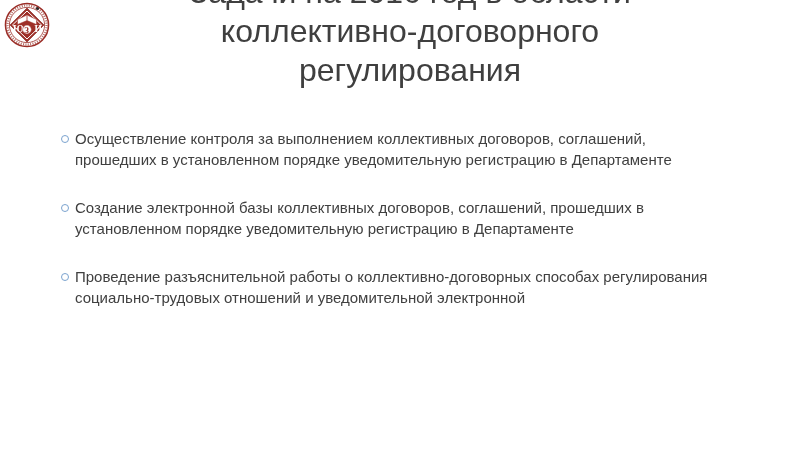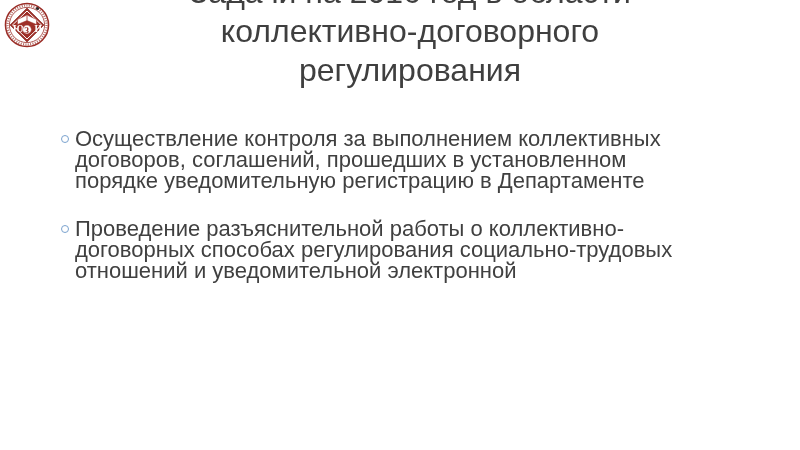--- a/index.html
+++ b/index.html
@@ -9,21 +9,21 @@
   }
   .logo{position:absolute;left:4px;top:2px;width:46px;height:46px;}
   .title{
     position:absolute;left:150px;top:-27px;width:520px;
     text-align:center;font-size:32px;line-height:39px;
     color:#3f3f3f;font-weight:400;letter-spacing:0;
   }
   .bullets{position:absolute;left:60px;top:128px;width:650px;list-style:none;margin:0;padding:0;}
   .bullet{
     position:relative;padding-left:15px;margin:0 0 27px 0;
-    font-size:22px;line-height:21px;color:#404040;
+    font-size:15px;line-height:21px;color:#404040;
   }
   .bullet-marker{
     position:absolute;left:1px;top:6.5px;width:8px;height:8px;
     box-sizing:border-box;border-radius:50%;
     border:1.5px solid #7ba3cf;background:transparent;
   }
 </style>
 </head>
 <body>
 
@@ -46,17 +46,21 @@
 
   <div class="title">Задачи на 2016 год в области коллективно-договорного регулирования</div>
 
   <ul class="bullets">
     <li class="bullet">
       <span class="bullet-marker"></span>
       <span>Осуществление контроля за выполнением коллективных договоров, соглашений, прошедших в установленном порядке уведомительную регистрацию в Департаменте</span>
     </li>
     <li class="bullet">
       <span class="bullet-marker"></span>
+      <span>Создание электронной базы коллективных договоров, соглашений, прошедших в установленном порядке уведомительную регистрацию в Департаменте</span>
+    </li>
+    <li class="bullet">
+      <span class="bullet-marker"></span>
       <span>Проведение разъяснительной работы о коллективно-договорных способах регулирования социально-трудовых отношений и уведомительной электронной</span>
     </li>
   </ul>
 
 </div>
 
 </body></html>

